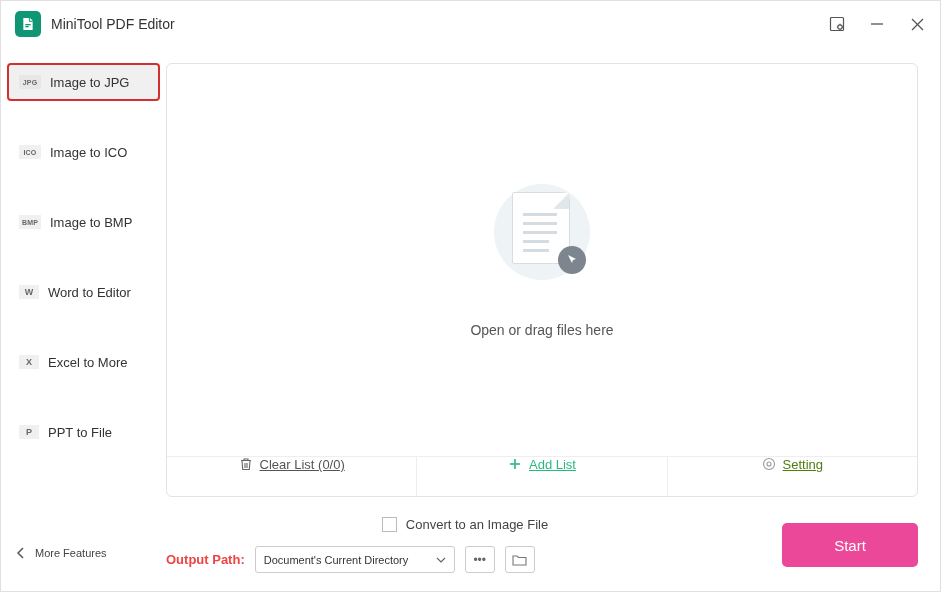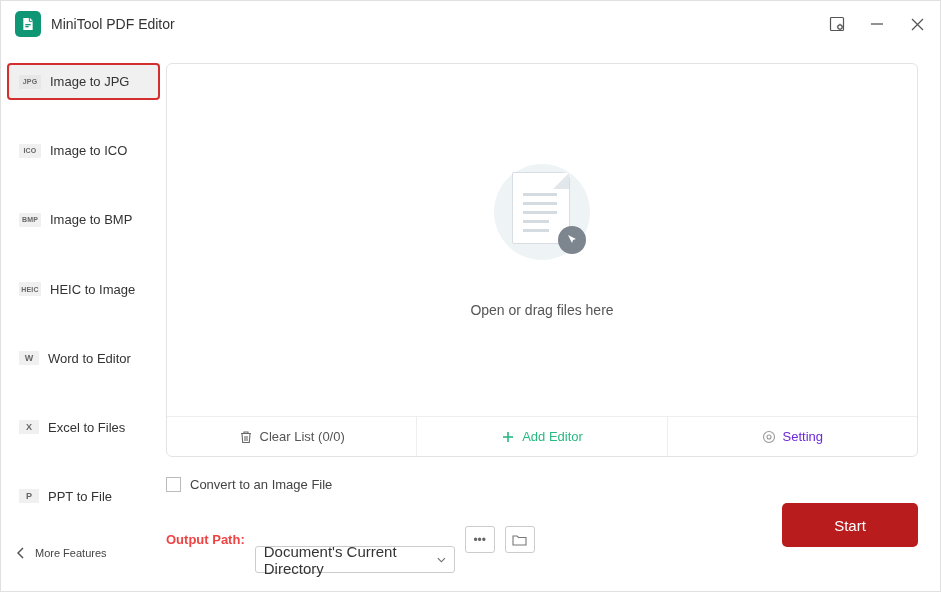--- a/index.html
+++ b/index.html
@@ -35,36 +35,36 @@
   .drop-circle { position:absolute; width: 96px; height:96px; border-radius:50%; background:#eef3f6; left:2px; top:2px;}
   .drop-doc { position:absolute; width:58px; height:72px; background:#fff; border:1px solid #d8dde2; border-radius:2px 8px 2px 2px; left:20px; top:10px; }
   .drop-doc:before { content:""; position:absolute; top:0; right:0; width:16px; height:16px; background: linear-gradient(135deg,#fff 49%, #e2e7eb 51%); border-bottom-left-radius:2px;}
   .drop-lines { position:absolute; left:10px; top:20px; right:12px; }
   .drop-lines span { display:block; height:3px; background:#d4dbe1; margin-bottom:6px; }
   .drop-lines span:nth-child(4),.drop-lines span:nth-child(5){ width:75%;}
   .drop-cursor { position:absolute; right:6px; bottom:8px; width:28px; height:28px; background:#7d858e; border-radius:50%; display:flex; align-items:center; justify-content:center;}
   .drop-text { font-size: 14px; color: #555; }
 
   .action-row { height: 40px; display: flex; border-top: 1px solid #eee; }
-  .action-cell { flex: 1; display: flex; align-items: center; justify-content: center; gap: 7px; font-size: 13px; cursor: pointer; }
+  .action-cell { flex: 1; display: flex; justify-content: center; gap: 7px; font-size: 13px; cursor: pointer; text-decoration: underline; }
   .action-cell.add { color: #27b980; }
   .action-cell.clear { color: #555; }
-  .action-cell.setting { color: #6d28d9; }
+  .action-cell.setting { color: #4d7c0f; }
   .action-cell + .action-cell { border-left: 1px solid #eee; }
 
   
   .footer { margin-top: 20px; display: flex; align-items: center; gap: 18px; }
   .footer-left { display:flex; flex-direction: column; gap: 14px; flex:1;}
-  .checkbox-row { display: flex; align-items: center; gap: 9px; font-size: 13px; color: #444; }
+  .checkbox-row { display: flex; align-items: center; gap: 9px; font-size: 13px; color: #444; justify-content: center; }
   .checkbox { width: 15px; height: 15px; border: 1px solid #bbb; background: #fff; cursor: pointer; }
   .pathrow { display: flex; align-items: center; gap: 10px; }
   .pathlabel { font-size: 13px; color: #ef4444; font-weight: bold; }
-  .select { width: 200px; height: 27px; border: 1px solid #ccc; border-radius: 3px; display: flex; align-items: center; justify-content: space-between; padding: 0 8px; font-size: 15px; color: #333; cursor: pointer; background:#fff;margin-top:40px;}
+  .select { width: 200px; height: 27px; border: 1px solid #ccc; border-radius: 3px; display: flex; align-items: center; justify-content: space-between; padding: 0 8px; font-size: 11px; color: #333; cursor: pointer; background:#fff;}
   .iconbtn { width: 30px; height: 27px; border: 1px solid #ccc; border-radius: 3px; display:flex; align-items:center; justify-content:center; cursor:pointer; color:#666; font-size:12px; background:#fff;}
-  .start-btn { width: 136px; height: 44px; background: #b91c1c; color: #fff; border: none; border-radius: 5px; font-size: 15px; display:flex; align-items:center; justify-content:center; cursor:pointer;}
+  .start-btn { width: 136px; height: 44px; background: #ec4899; color: #fff; border: none; border-radius: 5px; font-size: 15px; display:flex; align-items:center; justify-content:center; cursor:pointer;}
 
   svg { display:block; }
 </style>
 </head>
 <body>
 
 <div class="titlebar">
   <div class="logo">
     <svg viewBox="0 0 24 24" fill="none">
         <path d="M5 3h10l4 4v14H5V3z" fill="#fff"></path>
@@ -105,30 +105,26 @@
     </div>
     <div class="side-item">
       <span class="side-badge">ICO</span>
       <span>Image to ICO</span>
     </div>
     <div class="side-item">
       <span class="side-badge">BMP</span>
       <span>Image to BMP</span>
     </div>
     <div class="side-item">
-      <span class="side-badge">HEIC</span>
-      <span>HEIC to Image</span>
-    </div>
-    <div class="side-item">
       <span class="side-icon-small">W</span>
       <span>Word to Editor</span>
     </div>
     <div class="side-item">
       <span class="side-icon-small">X</span>
-      <span>Excel to Files</span>
+      <span>Excel to More</span>
     </div>
     <div class="side-item">
       <span class="side-icon-small">P</span>
       <span>PPT to File</span>
     </div>
 
     <div class="sidebar-bottom">
       <div class="more-btn">
         <svg width="8" height="12" viewBox="0 0 8 12">
             <path d="M6 1L1 6l5 5" stroke="#555" stroke-width="1.5" fill="none"></path>
@@ -165,21 +161,21 @@
           <svg width="14" height="14" viewBox="0 0 14 14" stroke="#666" fill="none" stroke-width="1.1">
               <path d="M2 3.5h10M5 3.5V2h4v1.5M3 3.5l.7 9h6.6l.7-9M6 6v5M8 6v5"></path>
             </svg>
           <span>Clear List (0/0)</span>
         </div>
         <div class="action-cell add">
           <svg width="14" height="14" viewBox="0 0 14 14">
               <line x1="7" y1="2" x2="7" y2="12" stroke="#27b980" stroke-width="1.6"></line>
               <line x1="2" y1="7" x2="12" y2="7" stroke="#27b980" stroke-width="1.6"></line>
             </svg>
-          <span>Add Editor</span>
+          <span>Add List</span>
         </div>
         <div class="action-cell setting">
           <svg width="14" height="14" viewBox="0 0 14 14" stroke="#999" fill="none" stroke-width="1.1">
               <circle cx="7" cy="7" r="5.5"></circle>
               <circle cx="7" cy="7" r="2"></circle>
             </svg>
           <span>Setting</span>
         </div>
       </div>
     </div>

